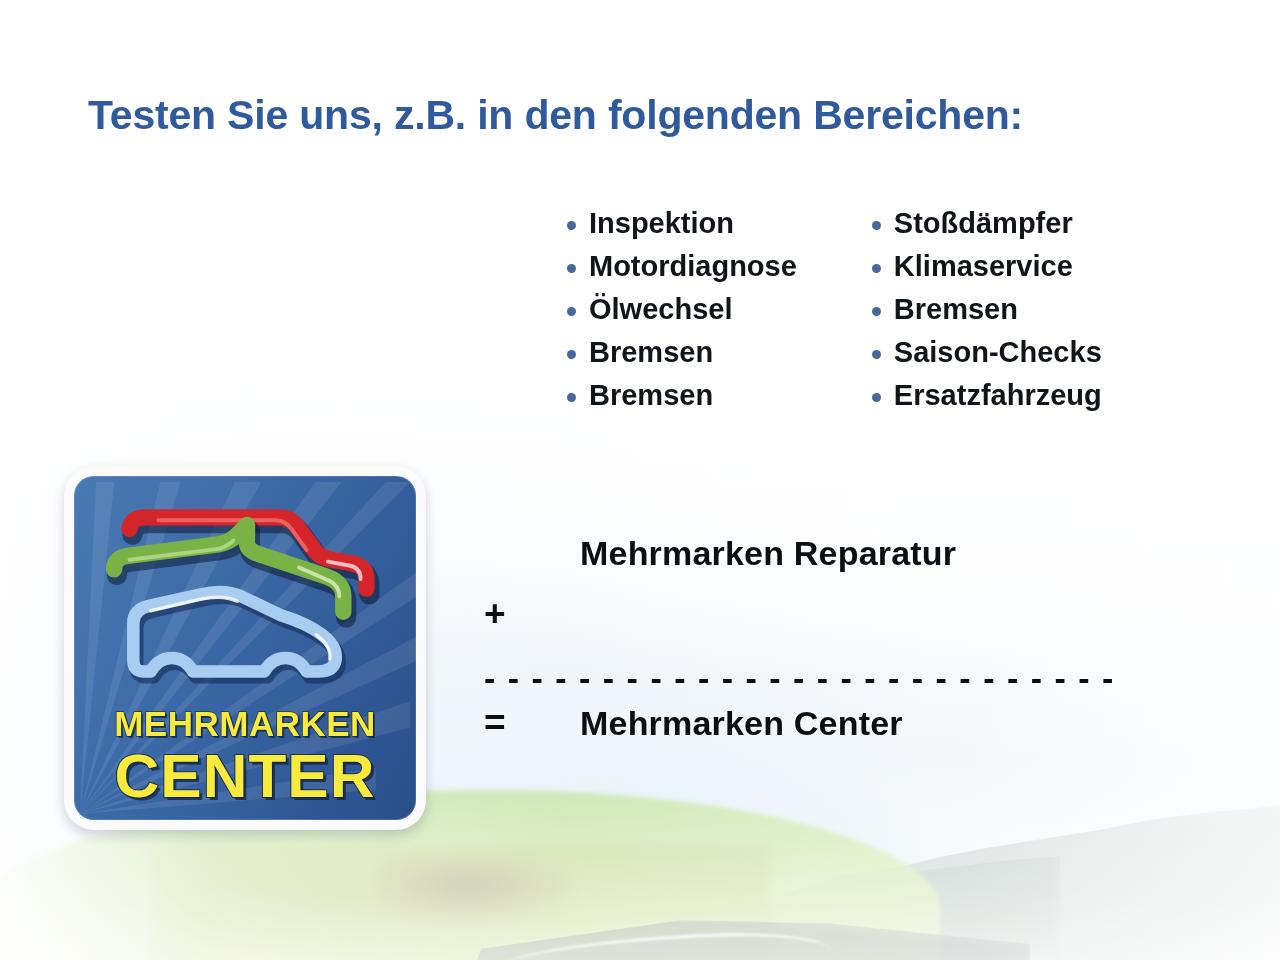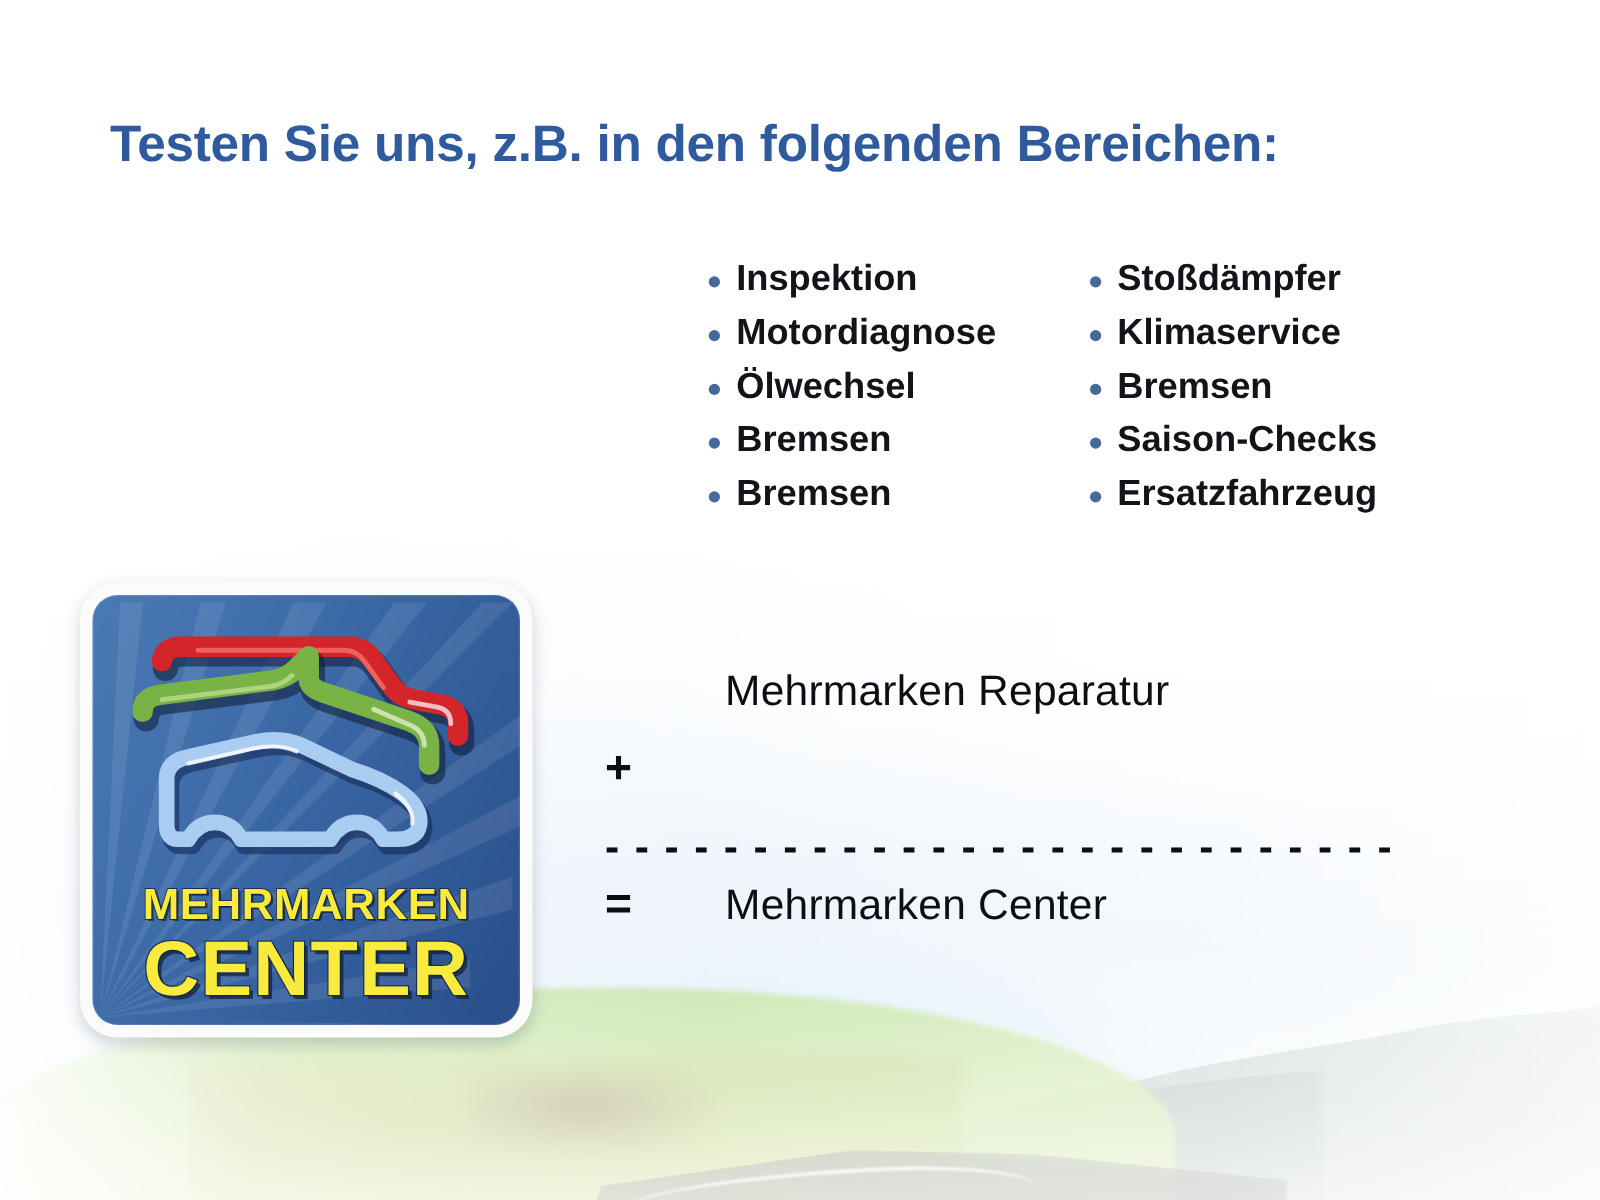--- a/index.html
+++ b/index.html
@@ -209,21 +209,21 @@
   }
   .eq-op {
     width: 96px;
     flex: 0 0 96px;
     font-size: 37px;
     font-weight: bold;
     text-align: left;
   }
   .eq-text {
     font-size: 34px;
-    font-weight: normal;
+    font-weight: bold;
     letter-spacing: 0.2px;
     white-space: nowrap;
   }
   .eq-rule {
     font-size: 34px;
     font-weight: bold;
     letter-spacing: 1.5px;
     line-height: 44px;
     overflow: hidden;
     white-space: nowrap;

